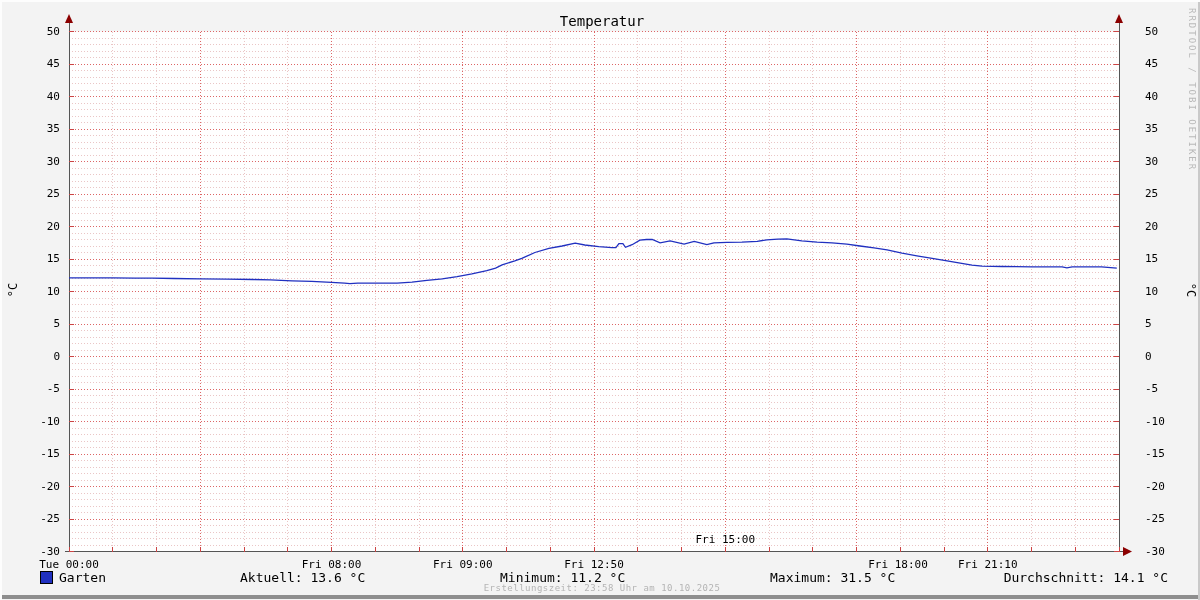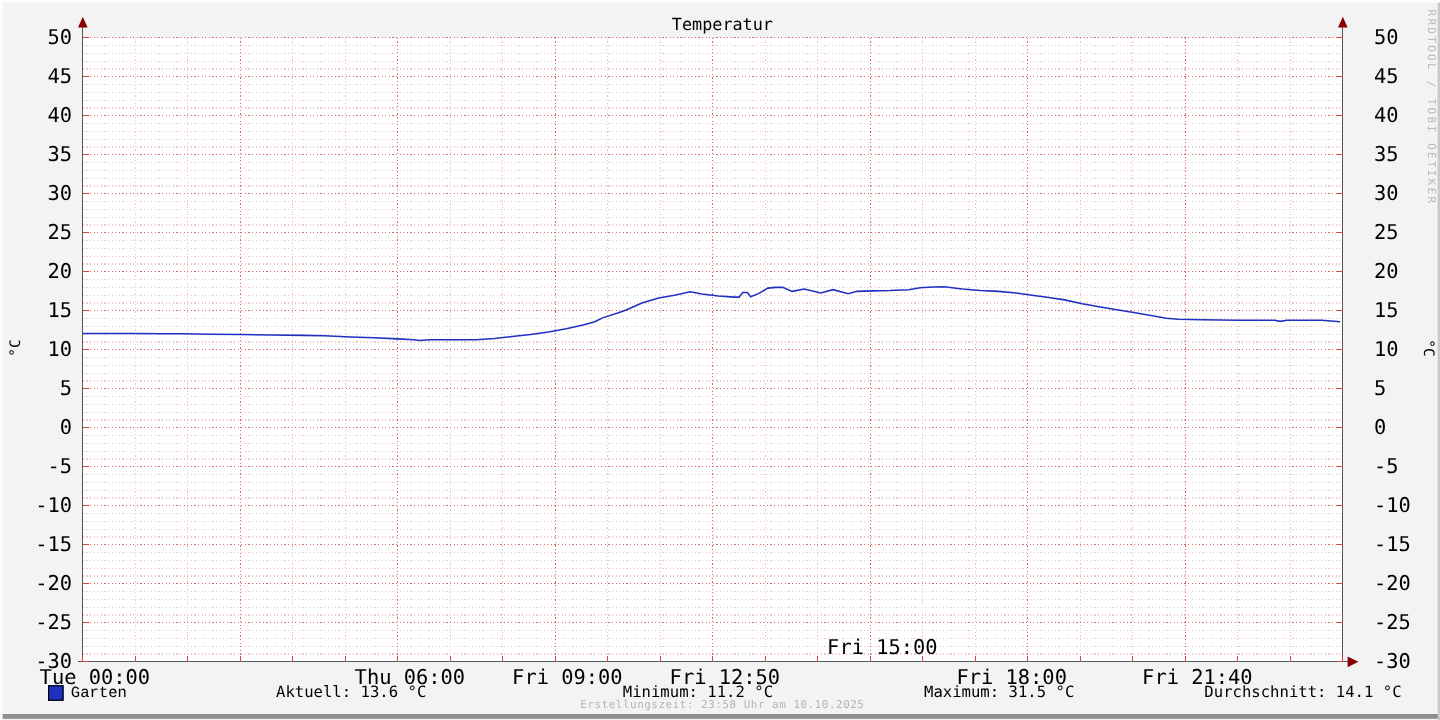--- a/index.html
+++ b/index.html
@@ -10,41 +10,41 @@
     color:#000;
     box-sizing:border-box;
     border-top:2px solid #fdfdfd;border-left:2px solid #fdfdfd;
   }
   #chart-svg{position:absolute;left:0;top:0;width:1200px;height:600px;}
   .overlay{position:absolute;left:0;top:0;width:1200px;height:600px;pointer-events:none;}
   .title{
     position:absolute;top:11px;left:0;width:1200px;text-align:center;
     font-size:14px;letter-spacing:0px;
   }
-  .axis-label{position:absolute;font-size:17px;line-height:14px;white-space:pre;}
+  .axis-label{position:absolute;font-size:11px;line-height:14px;white-space:pre;}
   .y-left{text-align:right;}
   .y-right{text-align:left;}
   .x-label{text-align:center;}
   .unit{position:absolute;font-size:12px;width:30px;height:14px;text-align:center;}
   .unit-left{left:-4px;top:281px;transform:rotate(-90deg);}
   .unit-right{left:1174px;top:281px;transform:rotate(90deg);}
   .watermark{
     position:absolute;right:3px;top:6px;
     writing-mode:vertical-rl;text-orientation:mixed;
     font-size:9px;letter-spacing:2px;color:#b8b8b8;
   }
   .legend-row{position:absolute;left:0;top:568px;width:1200px;height:16px;font-size:13px;}
   .swatch{
     position:absolute;left:38px;top:1px;width:11px;height:11px;
     border:1px solid #000;display:inline-block;
   }
-  .series-label{position:absolute;left:57px;top:0px;font-family:Liberation Mono, monospace;}
+  .series-label{position:absolute;left:57px;top:0px;}
   .stat{position:absolute;top:0px;white-space:pre;}
-  .stat-aktuell{left:228px;}
-  .stat-minimum{left:517px;}
+  .stat-aktuell{left:238px;}
+  .stat-minimum{left:498px;}
   .stat-maximum{left:768px;}
   .stat-durchschnitt{right:34px;text-align:right;padding-left:31px;}
   .footer-note{
     position:absolute;left:0;top:581px;width:1200px;text-align:center;
     font-size:9px;color:#b4b4b4;letter-spacing:0.5px;
   }
   .bevel-bottom{position:absolute;left:0;bottom:1px;width:1200px;height:4px;background:#8e8e8e;}
   .bevel-right{position:absolute;right:0;top:0;width:2px;height:600px;background:#c9c9c9;}
 </style>
 </head>
@@ -256,26 +256,26 @@
       <div class="axis-label y-left" style="left: 20px; top: 120px; width: 38px;">35</div>
       <div class="axis-label y-right" style="left: 1143px; top: 120px; width: 38px;">35</div>
       <div class="axis-label y-left" style="left: 20px; top: 87.5px; width: 38px;">40</div>
       <div class="axis-label y-right" style="left: 1143px; top: 87.5px; width: 38px;">40</div>
       <div class="axis-label y-left" style="left: 20px; top: 55px; width: 38px;">45</div>
       <div class="axis-label y-right" style="left: 1143px; top: 55px; width: 38px;">45</div>
       <div class="axis-label y-left" style="left: 20px; top: 22.5px; width: 38px;">50</div>
       <div class="axis-label y-right" style="left: 1143px; top: 22.5px; width: 38px;">50</div>
       <div class="axis-label x-label" style="left: 31px; top: 555.5px; width: 72px;">Tue 00:00</div>
       <div class="axis-label x-label" style="left: 151px; top: 555.5px; width: 72px; margin-top: 44px;">Fri 03:00</div>
-      <div class="axis-label x-label" style="left: 293.5px; top: 555.5px; width: 72px;">Thu 06:00</div>
+      <div class="axis-label x-label" style="left: 293.5px; top: 555.5px; width: 72px;">Fri 08:00</div>
       <div class="axis-label x-label" style="left: 424.75px; top: 555.5px; width: 72px;">Fri 09:00</div>
       <div class="axis-label x-label" style="left: 556px; top: 555.5px; width: 72px;">Fri 12:50</div>
       <div class="axis-label x-label" style="left: 687.25px; top: 531px; width: 72px;">Fri 15:00</div>
-      <div class="axis-label x-label" style="left: 795px; top: 555.5px; width: 72px;">Fri 18:00</div>
-      <div class="axis-label x-label" style="left: 949.75px; top: 555.5px; width: 72px;">Fri 21:40</div>
+      <div class="axis-label x-label" style="left: 860px; top: 555.5px; width: 72px;">Fri 18:00</div>
+      <div class="axis-label x-label" style="left: 949.75px; top: 555.5px; width: 72px;">Fri 21:10</div>
     </div>
 
   <div class="title">Temperatur</div>
 
   <div class="unit unit-left">°C</div>
   <div class="unit unit-right">°C</div>
 
   <div class="watermark">RRDTOOL / TOBI OETIKER</div>
 
   <div class="legend-row">

